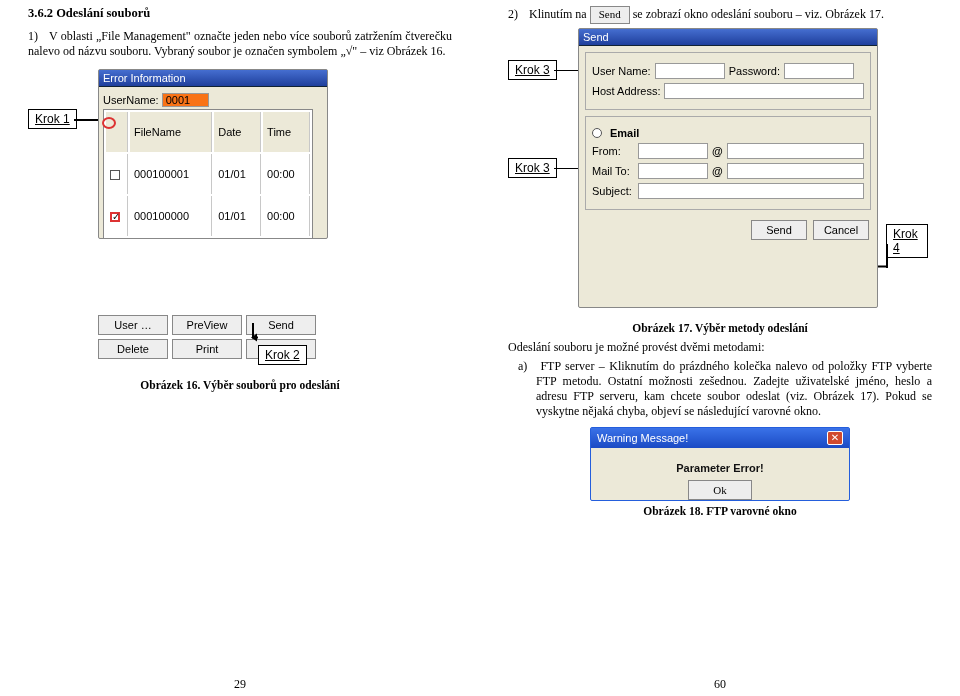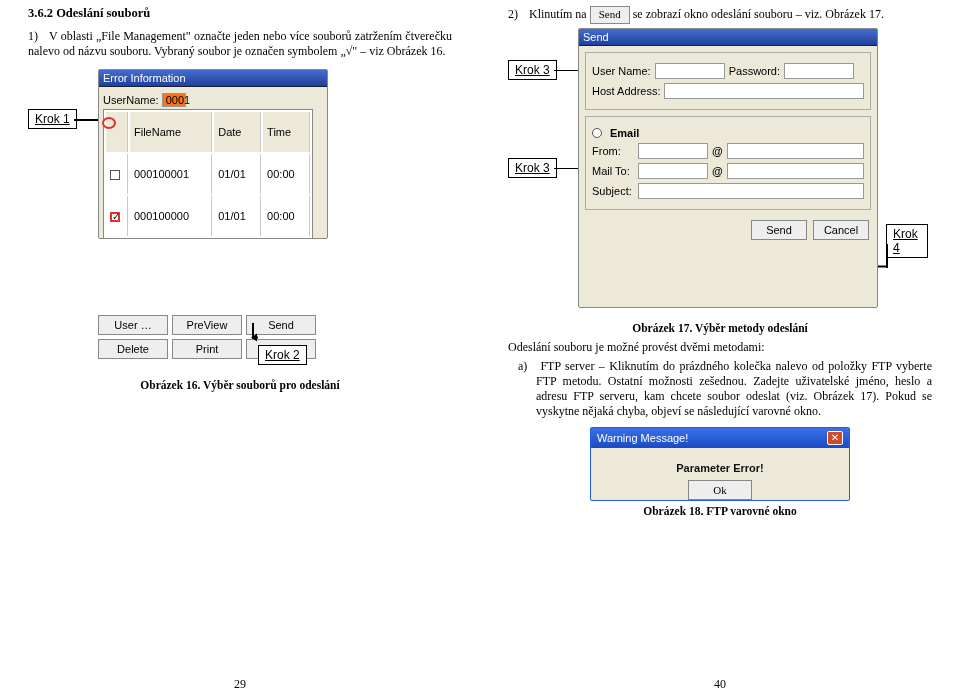--- a/index.html
+++ b/index.html
@@ -48,21 +48,21 @@
     background: linear-gradient(#456ed0,#1f3f9c);
     color:#fff;
     padding:2px 4px;
     font-size:11px;
     border-bottom:1px solid #123;
   }
   .fi-panel { left:70px; top:0; width:230px; height:170px; }
   .fi-body { padding:4px; }
   .fi-row { margin:2px 0; }
   .fi-user { font-size:11px; }
-  .fi-user-val { border:1px solid #999; background:#f97316; padding:0 3px; display:inline-block; width:24px; }
+  .fi-user-val { border:1px solid #999; background:#f97316; padding:0 3px; display:inline-block; width:47px; }
   .fi-table {
     border:1px solid #888; background:#fff; width:210px;
   }
   .fi-table th, .fi-table td {
     border-right:1px solid #c8c8c8; font-size:11px; padding:14px 4px; text-align:left;
     font-weight:normal;
     background:#fff;
   }
   .fi-table th { background:#ece9d8; }
   .chk { display:inline-block; width:10px; height:10px; border:1px solid #555; background:#fff; margin-right:3px; vertical-align:middle; }
@@ -262,15 +262,15 @@
         <div class="warn-body">Parameter Error!</div>
         <div class="warn-btns">
           <button class="okbtn">Ok</button>
         </div>
       </div>
       <div class="figcap" style="margin-top:4px;">
         <b>Obrázek 18. FTP varovné okno</b>
       </div>
     </div>
 
-    <div class="pagenum">40</div>
+    <div class="pagenum">60</div>
   </div>
 </div>
 
 </body></html>

